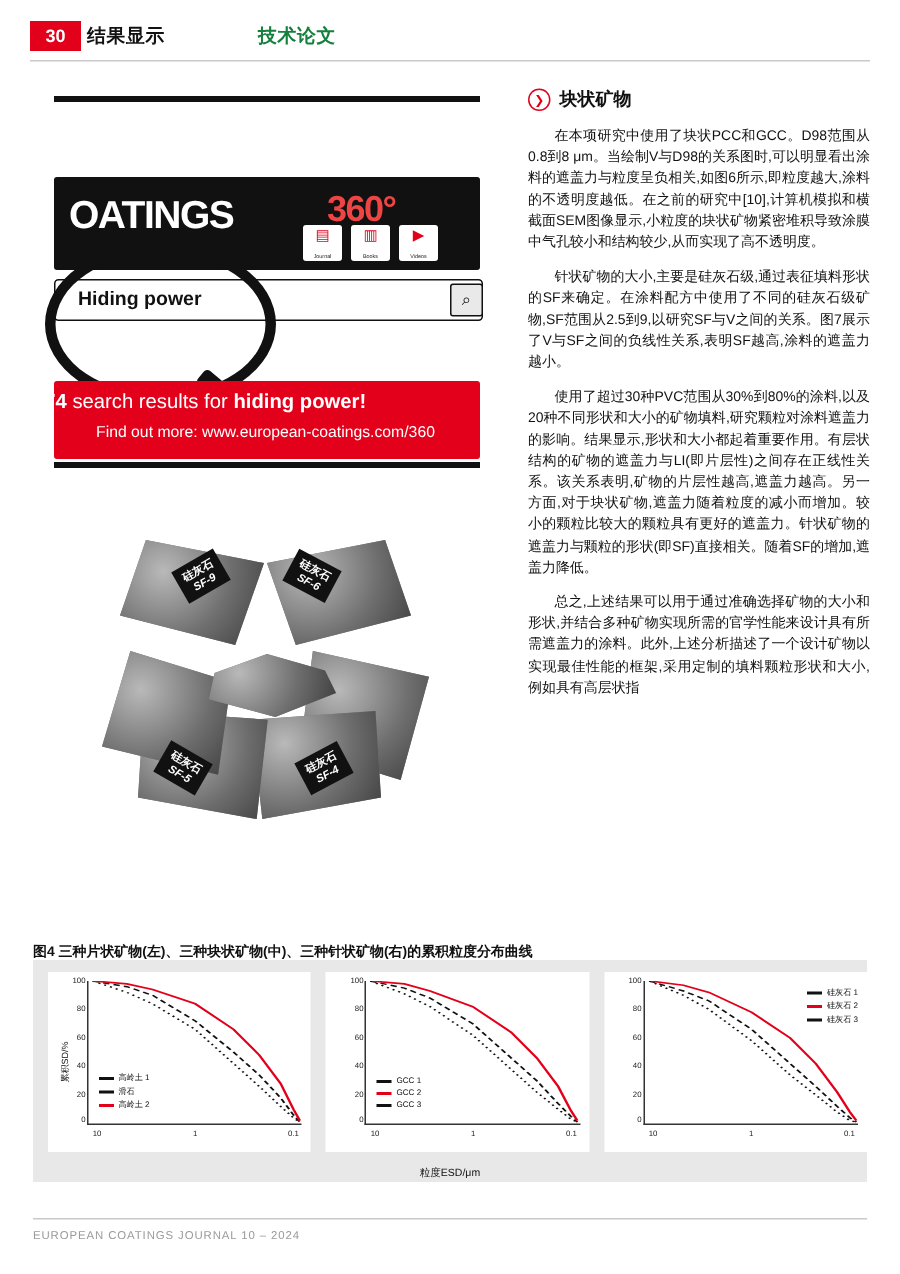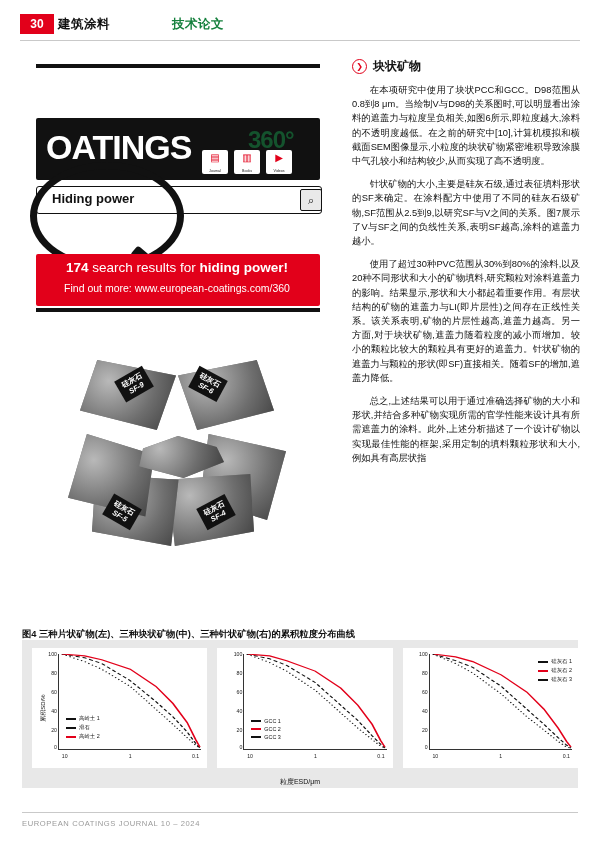--- a/index.html
+++ b/index.html
@@ -38,27 +38,26 @@
   .ad .botbar{position:absolute;left:14px;top:250px;width:284px;height:4px;background:#111;}
   .ad .findout{
     position:absolute;left:0;top:18px;width:310px;text-align:center;
     font-family:"DejaVu Serif", serif;font-style:italic;font-size:27px;color:#111;
   }
   .ad .brandband{
     position:absolute;left:14px;top:60px;width:284px;height:62px;background:#111;
     border-radius:2px;
   }
   .ad .brandtext{
-    position:absolute;left:24px;top:70px;font-size:34px;font-weight:bold;color:#fff;
+    position:absolute;left:24px;top:70px;font-size:26px;font-weight:bold;color:#fff;
     letter-spacing:-1px;font-family:"Liberation Sans",sans-serif;
   }
   .ad .brand360{
-    position:absolute;left:196px;top:68px;font-size:24px;font-weight:bold;color:#14532d;
+    position:absolute;left:196px;top:68px;font-size:24px;font-weight:bold;color:#ef4444;
     letter-spacing:-1px;
-    margin-left:30px;
   }
   .ad .tiles{position:absolute;left:180px;top:92px;display:flex;gap:6px;}
   .ad .tile{width:26px;height:24px;background:#fff;border-radius:2px;position:relative;}
   .ad .tile span{
     position:absolute;left:0;right:0;bottom:1px;text-align:center;font-size:3.6px;color:#222;
   }
   .ad .tile .glyph{
     position:absolute;left:0;right:0;top:3px;text-align:center;font-size:10px;color:#e2001a;line-height:10px;
   }
   .ad .searchbar{
@@ -78,21 +77,21 @@
     border-radius:50%;background:transparent;
   }
   .ad .maghandle{
     position:absolute;left:112px;top:186px;width:58px;height:12px;background:#111;
     transform:rotate(40deg);transform-origin:left center;border-radius:3px;
   }
   .ad .redbox{
     position:absolute;left:14px;top:196px;width:284px;height:52px;background:#e2001a;border-radius:2px;
   }
   .ad .redline1{
-    position:absolute;left:0;top:202px;width:310px;text-align:center;color:#fff;font-size:13.5px;
+    position:absolute;left:0;top:202px;width:310px;color:#fff;font-size:13.5px;
   }
   .ad .redline1 b{font-weight:bold;}
   .ad .redline2{
     position:absolute;left:0;top:224px;width:310px;text-align:center;color:#fff;font-size:10.5px;
   }
 
   .cap{
     font-size:9.3px;line-height:13px;color:#111;font-weight:bold;margin-top:10px;
   }
 
@@ -146,21 +145,21 @@
     position:absolute;left:22px;top:819px;font-size:7.6px;color:#9a9a9a;letter-spacing:.6px;text-align:center;
   }
 </style>
 </head>
 <body>
 
 <div class="page">
 
   <div class="hdr">
     <div class="pagenum">30</div>
-    <div class="sect">建筑涂料</div>
+    <div class="sect">结果显示</div>
     <div class="artkind">技术论文</div>
     <div class="rule"></div>
   </div>
 
   <div class="leftcol">
 
     <div class="ad">
       <div class="topbar"></div>
 
       <div class="brandband"></div>

